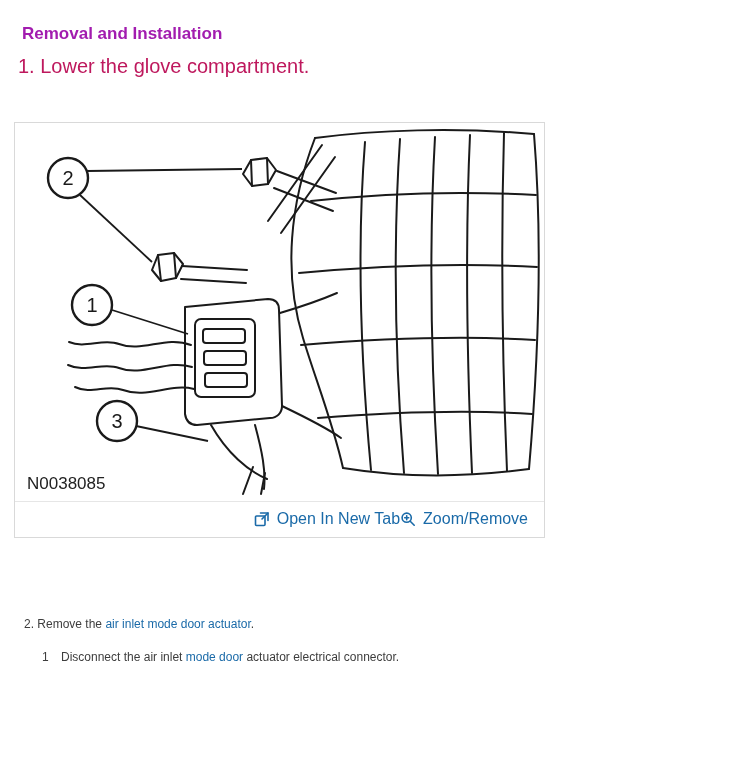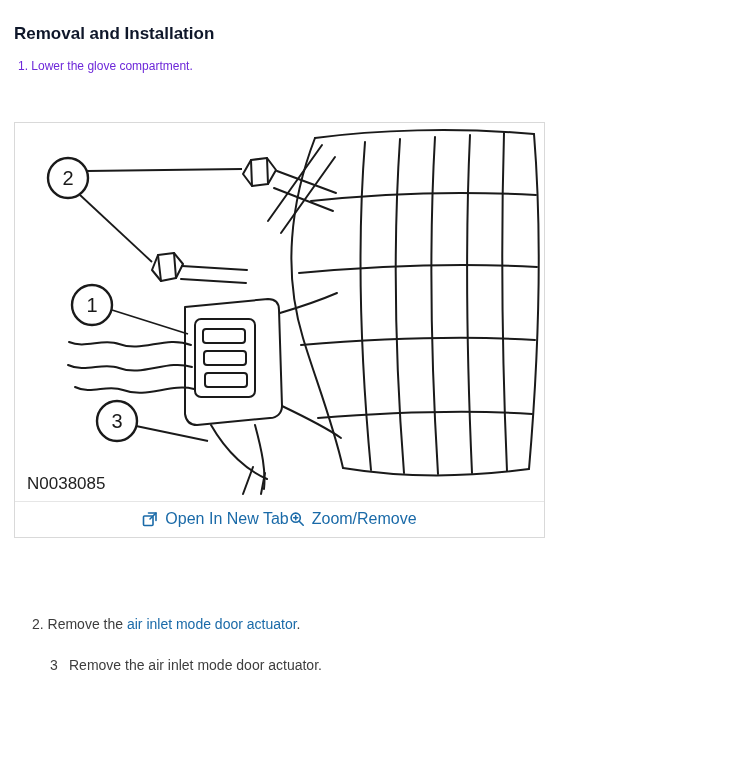--- a/index.html
+++ b/index.html
@@ -1,37 +1,37 @@
 <!DOCTYPE html>
 <html><head>
 <meta charset="utf-8">
 <style>
   html,body{margin:0;padding:0;}
   body{
     width:735px;height:767px;overflow:hidden;background:#ffffff;
     font-family:"Liberation Sans",sans-serif;color:#3d3d3d;position:relative;
   }
   .content{padding:24px 0 0 14px;}
-  .page-title{font-size:17px;font-weight:bold;color:#0f172a;margin:0 0 12px 0;}
-  .step-line{font-size:12px;line-height:20px;margin:0 0 0 4px;color:#6d28d9;}
+  .page-title{font-size:17px;font-weight:bold;color:#a21caf;margin:0 0 12px 8px;}
+  .step-line{font-size:20px;line-height:20px;margin:0 0 0 4px;color:#be185d;}
   .figure{
     width:529px;border:1px solid #d9d9d9;margin-top:46px;background:#fff;
   }
   .figure-image{display:block;}
   .figure-toolbar{
-    display:flex;justify-content:center;align-items:center;
+    display:flex;justify-content:flex-end;align-items:center;
     border-top:1px solid #e6e6e6;padding:8px 16px 9px 16px;
   }
   .fig-link{
     display:inline-flex;align-items:center;gap:7px;
     color:#1a6aa8;font-size:16px;text-decoration:none;cursor:pointer;
   }
   .fig-link svg{display:block;}
   .steps{margin:74px 0 0 2px;}
-  .steps p{margin:16px;font-size:14px;line-height:25px;}
+  .steps p{margin:8px;font-size:12px;line-height:25px;}
   .sub-line{padding-left:18px;}
   .subnum{display:inline-block;min-width:10px;margin-right:9px;}
   .inline-link{color:#1a6aa8;text-decoration:none;cursor:pointer;}
 </style>
 </head>
 <body>
 
 <div class="content">
 
   <h1 class="page-title">Removal and Installation</h1>
@@ -127,19 +127,19 @@
           <path d="M6.7,4.7 L6.7,8.7 M4.7,6.7 L8.7,6.7"></path>
         </svg>
         <span>Zoom/Remove</span>
       </a>
     </div>
   </div>
 
   <div class="steps">
     <p><span>2. Remove the </span><a class="inline-link">air inlet mode door actuator</a><span>.</span></p>
 
+    <p class="sub-line"><span class="subnum">1</span><span>Disconnect the air inlet </span><a class="inline-link">mode door</a><span> actuator electrical connector.</span></p>
 
 
-    <p class="sub-line"><span class="subnum">3</span><span>Remove the air inlet mode door actuator.</span></p>
 
   </div>
 
 </div>
 
 </body></html>

